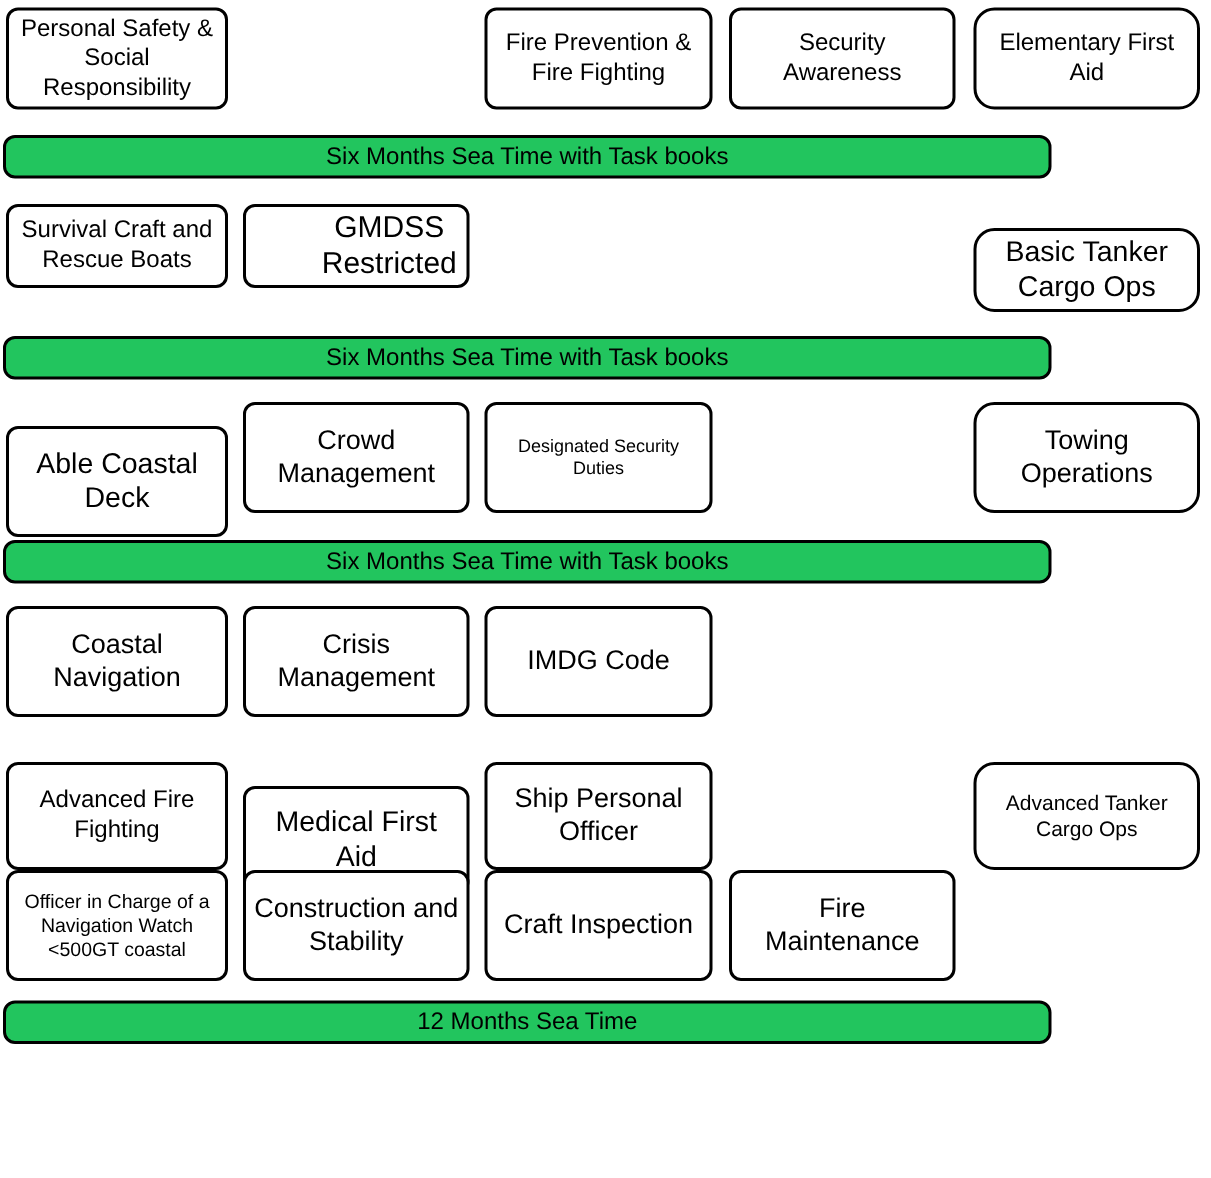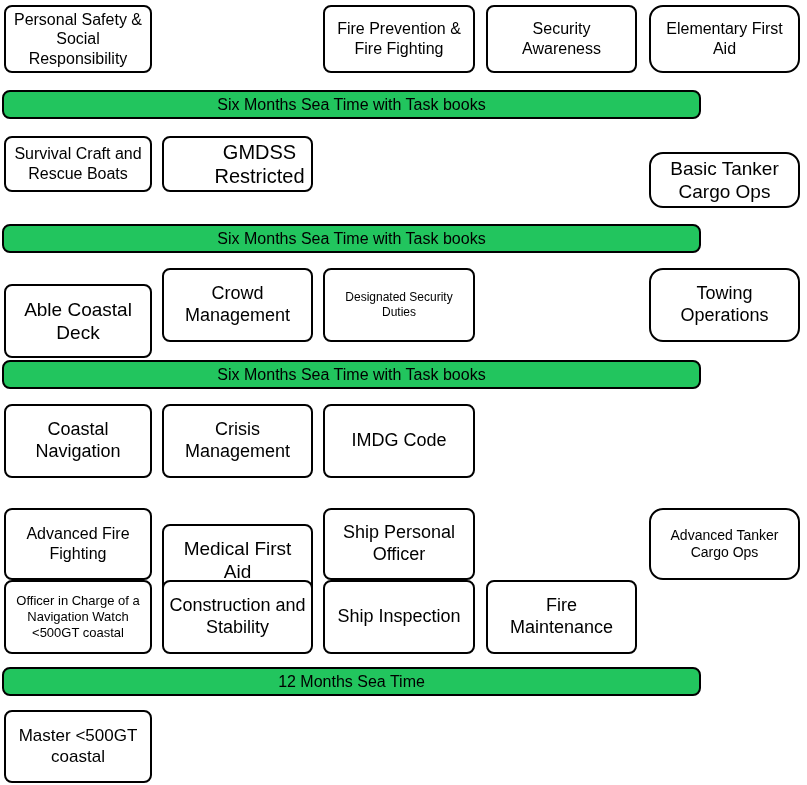--- a/index.html
+++ b/index.html
@@ -97,20 +97,19 @@
   <div class="box r4 c2 t18">Crisis Management</div>
   <div class="box r4 c3 t18">IMDG Code</div>
 
   <div class="box r5 c1 t16">Advanced Fire Fighting</div>
   <div class="box r5 c2 t19">Medical First Aid</div>
   <div class="box r5 c3 t18">Ship Personal Officer</div>
   <div class="box r5 c5 t14">Advanced Tanker Cargo Ops</div>
 
   <div class="box r6 c1 t13">Officer in Charge of a Navigation Watch &lt;500GT coastal</div>
   <div class="box r6 c2 t18">Construction and Stability</div>
-  <div class="box r6 c3 t18">Ship Inspection</div>
+  <div class="box r6 c3 t18">Craft Inspection</div>
   <div class="box r6 c4 t18">Fire Maintenance</div>
 
   <div class="bar b4">12 Months Sea Time</div>
 
-  <div class="box r7 c1 t17">Master &lt;500GT coastal</div>
 
 </div>
 
 </body></html>

